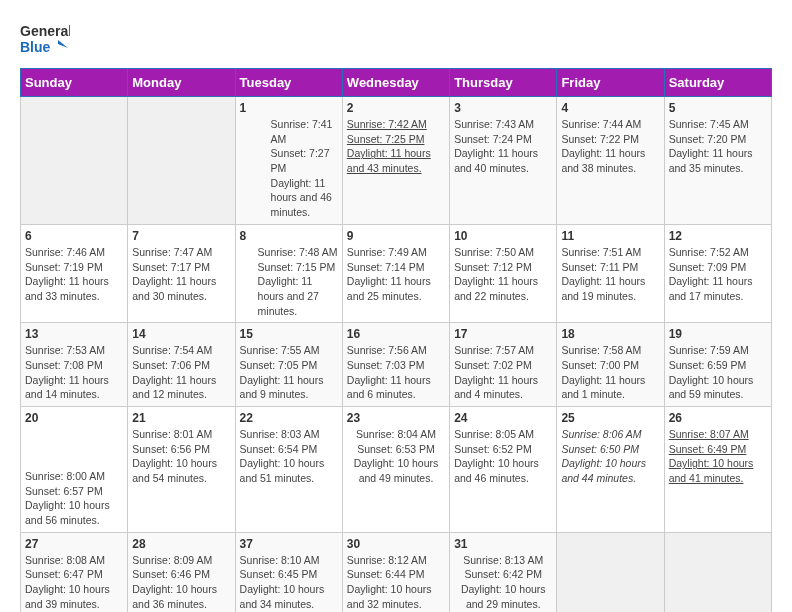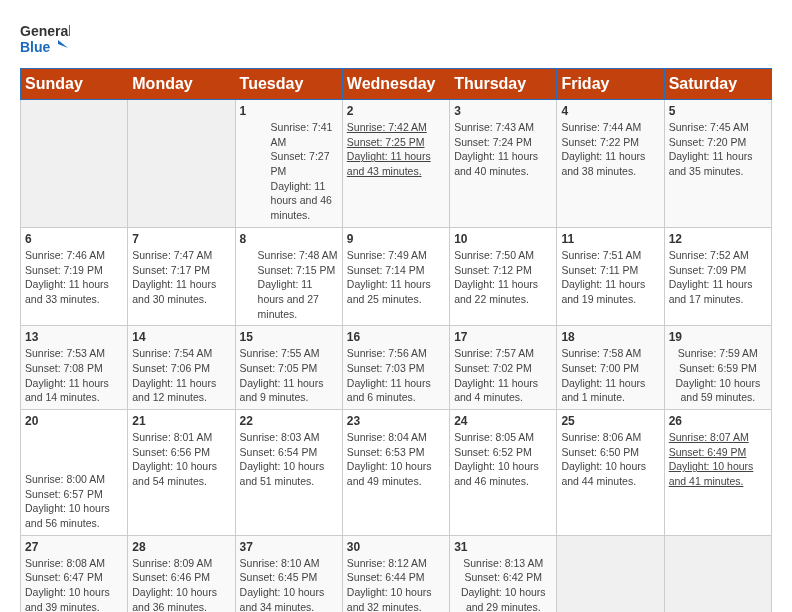--- a/index.html
+++ b/index.html
@@ -33,25 +33,25 @@
       font-size: 15px;
       font-weight: normal;
       color: #555;
     }
     table {
       width: 100%;
       border-collapse: collapse;
       font-size: 11px;
     }
     thead tr th {
-      background-color: #c2410c;
+      background-color: #a21caf;
       color: #fff;
       padding: 6px 4px;
       text-align: left;
-      font-size: 16px;
+      font-size: 13px;
       border: 1px solid #2a6db9;
     }
     tbody tr td {
       border: 1px solid #ccc;
       vertical-align: top;
       padding: 4px;
       min-height: 80px;
       width: 107px;
     }
     tbody tr:nth-child(odd) td {
@@ -216,21 +216,21 @@
 Daylight: 11 hours and 4 minutes.</div>
         </td>
         <td>
           <span class="day-number">18</span>
           <div class="day-info" style="white-space: pre-line;">Sunrise: 7:58 AM
 Sunset: 7:00 PM
 Daylight: 11 hours and 1 minute.</div>
         </td>
         <td>
           <span class="day-number">19</span>
-          <div class="day-info" style="white-space: pre-line; text-align: center;">Sunrise: 7:59 AM
+          <div class="day-info" style="white-space: pre-line;">Sunrise: 7:59 AM
 Sunset: 6:59 PM
 Daylight: 10 hours and 59 minutes.</div>
         </td>
       </tr>
       <tr>
         <td>
           <span class="day-number">20</span>
           <div class="day-info" style="white-space: pre-line; margin-top: 44px;">Sunrise: 8:00 AM
 Sunset: 6:57 PM
 Daylight: 10 hours and 56 minutes.</div>
@@ -242,33 +242,33 @@
 Daylight: 10 hours and 54 minutes.</div>
         </td>
         <td>
           <span class="day-number">22</span>
           <div class="day-info" style="white-space: pre-line;">Sunrise: 8:03 AM
 Sunset: 6:54 PM
 Daylight: 10 hours and 51 minutes.</div>
         </td>
         <td>
           <span class="day-number">23</span>
-          <div class="day-info" style="white-space: pre-line;">Sunrise: 8:04 AM
+          <div class="day-info" style="white-space: pre-line; text-align: center;">Sunrise: 8:04 AM
 Sunset: 6:53 PM
 Daylight: 10 hours and 49 minutes.</div>
         </td>
         <td>
           <span class="day-number">24</span>
           <div class="day-info" style="white-space: pre-line;">Sunrise: 8:05 AM
 Sunset: 6:52 PM
 Daylight: 10 hours and 46 minutes.</div>
         </td>
         <td>
           <span class="day-number">25</span>
-          <div class="day-info" style="white-space: pre-line;">Sunrise: 8:06 AM
+          <div class="day-info" style="white-space: pre-line; font-style: italic;">Sunrise: 8:06 AM
 Sunset: 6:50 PM
 Daylight: 10 hours and 44 minutes.</div>
         </td>
         <td>
           <span class="day-number">26</span>
           <div class="day-info" style="white-space: pre-line; text-decoration: underline;">Sunrise: 8:07 AM
 Sunset: 6:49 PM
 Daylight: 10 hours and 41 minutes.</div>
         </td>
       </tr>

